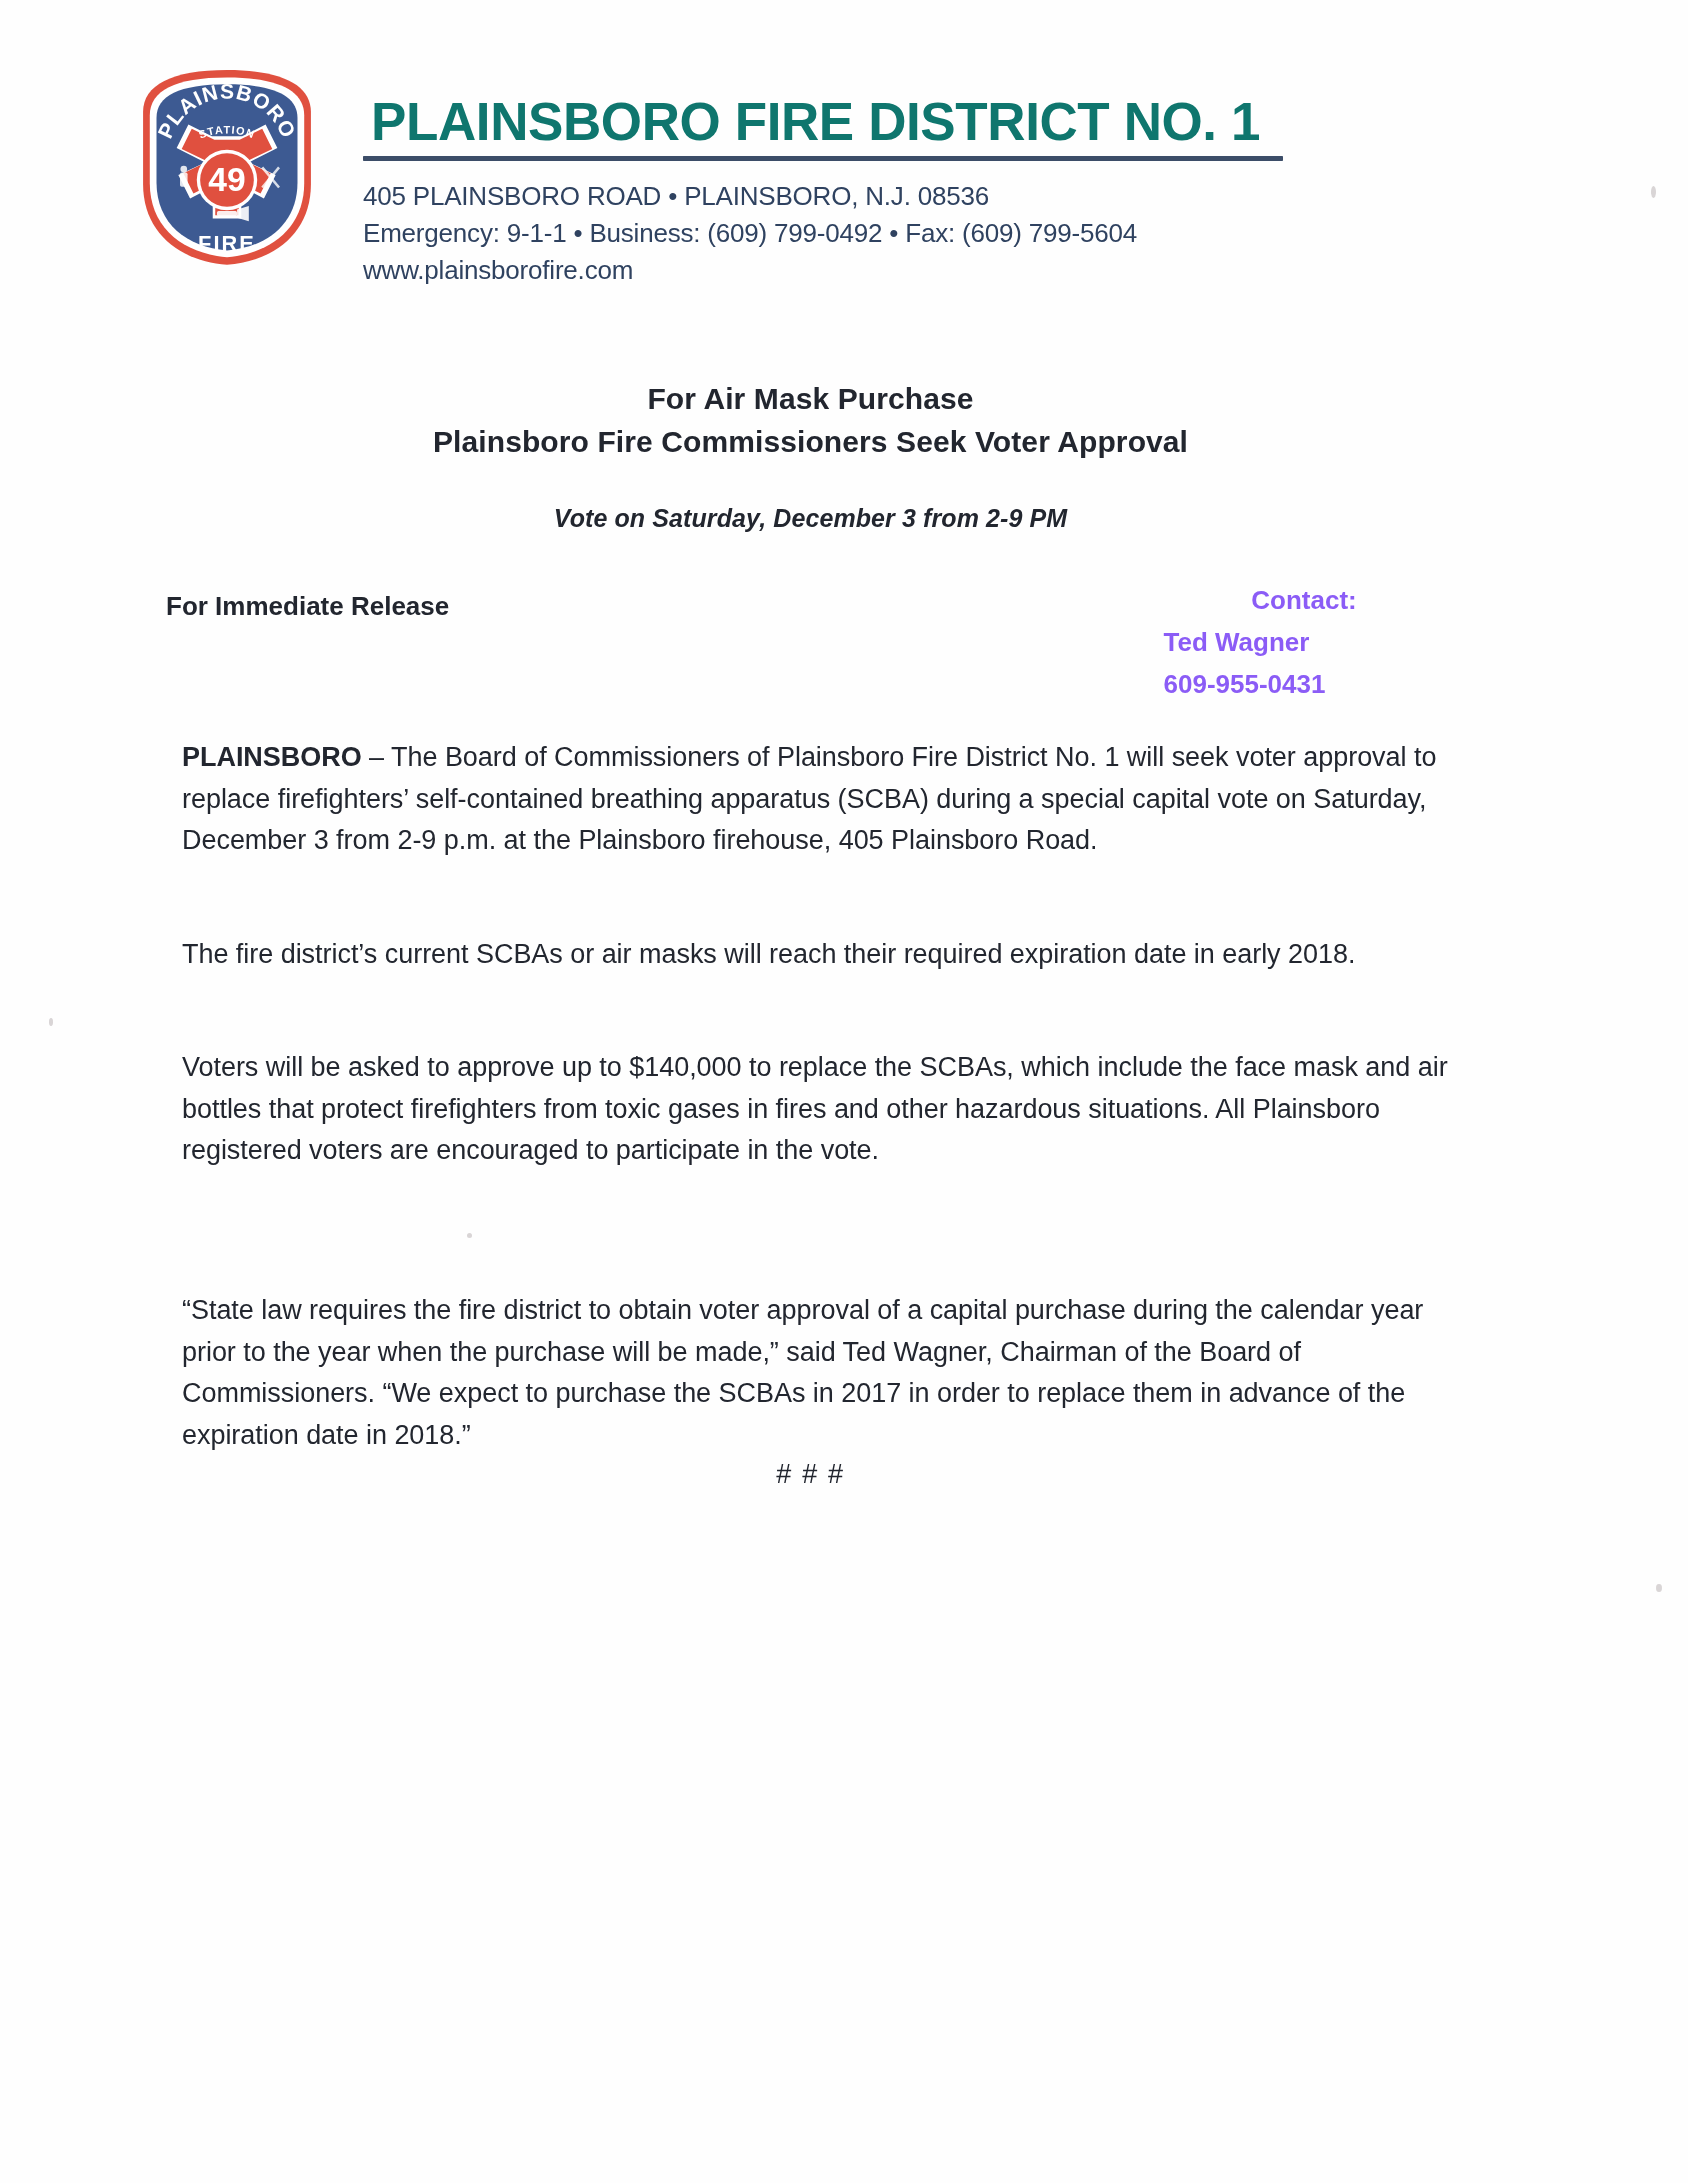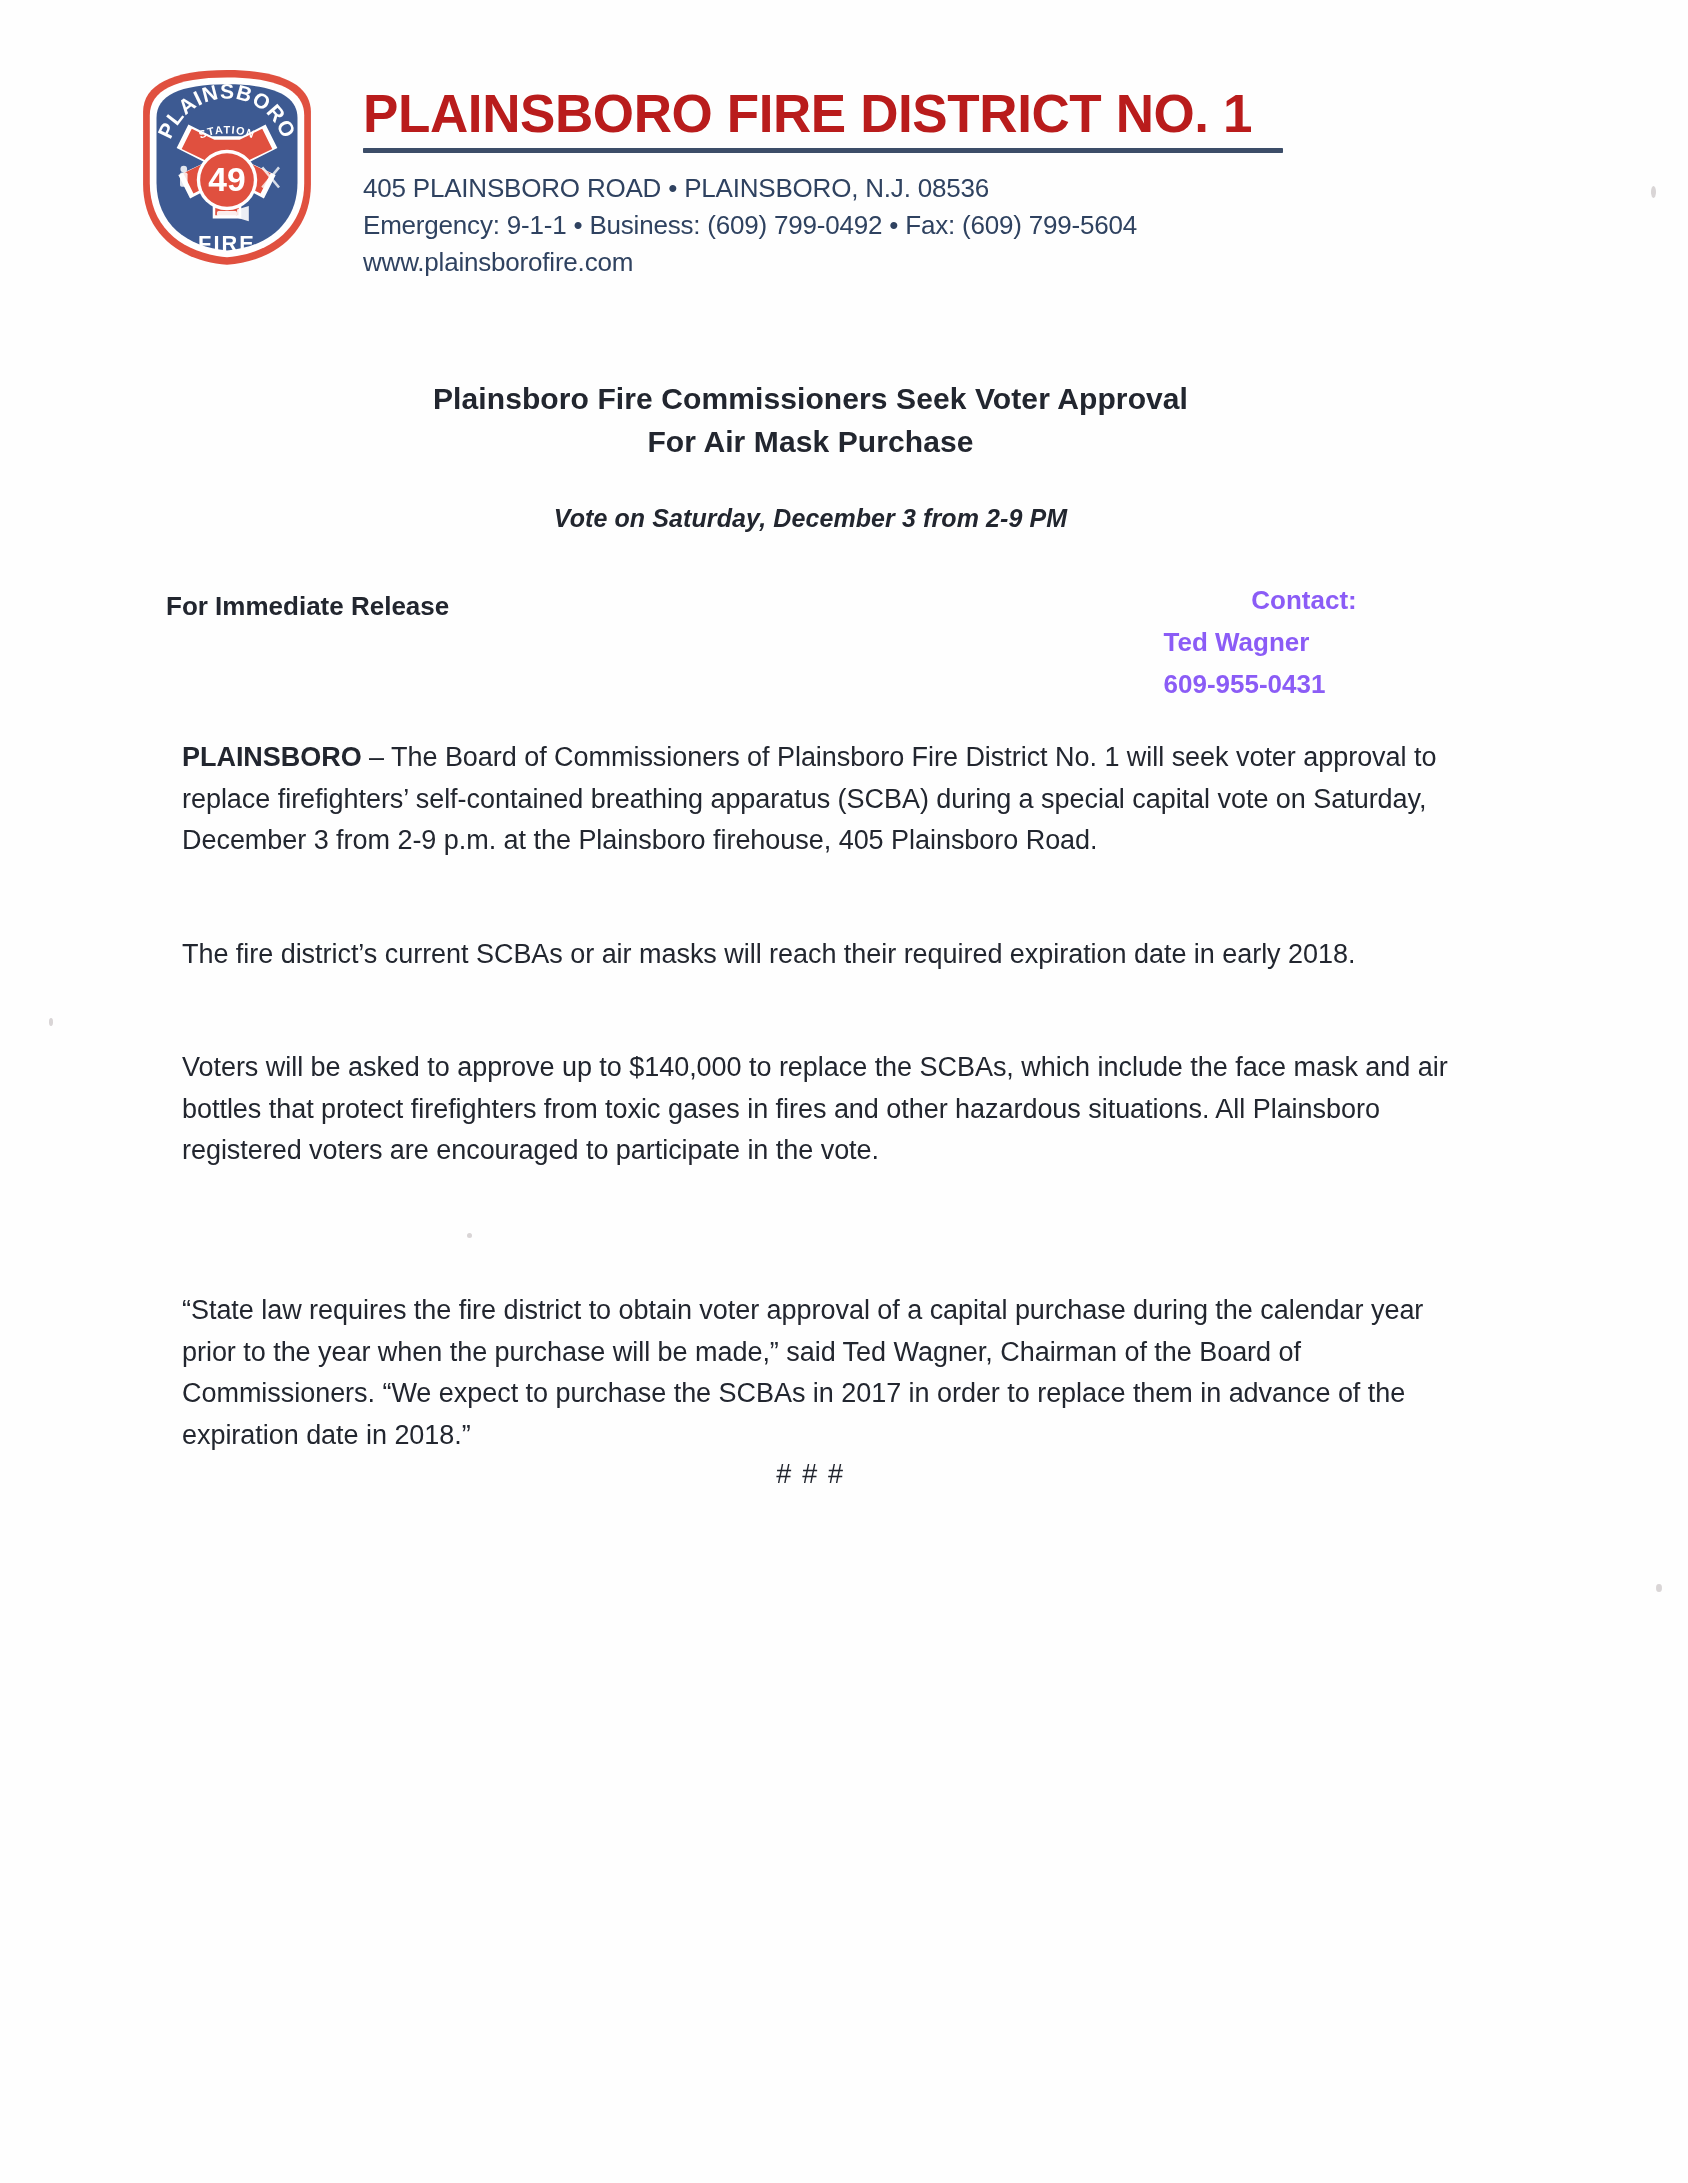--- a/index.html
+++ b/index.html
@@ -47,23 +47,23 @@
     top: 87px;
     width: 940px;
   }
 
   .org-title {
     font-family: "Liberation Sans", sans-serif;
     font-weight: 700;
     font-size: 53px;
     line-height: 1.0;
     letter-spacing: -0.4px;
-    color: #b91c1c;
+    color: #0f766e;
     white-space: nowrap;
-    margin: 0;
+    margin: 8px;
   }
 
   .lh-rule {
     margin-top: 8.4px;
     width: 920px;
     height: 5px;
     background: #3c4d68;
     border-radius: 0.8px;
   }
 
@@ -260,22 +260,22 @@
 
       <div class="lh-lines">
         <div>405 PLAINSBORO ROAD • PLAINSBORO, N.J. 08536</div>
         <div>Emergency: 9-1-1 • Business: (609) 799-0492 • Fax: (609) 799-5604</div>
         <div>www.plainsborofire.com</div>
       </div>
     </div>
   </div>
 
   <div class="headline">
+    <div>For Air Mask Purchase</div>
     <div>Plainsboro Fire Commissioners Seek Voter Approval</div>
-    <div>For Air Mask Purchase</div>
   </div>
 
   <div class="subhead">Vote on Saturday, December 3 from 2-9 PM</div>
 
   <div class="release-row">
     <div class="release-label">For Immediate Release</div>
 
     <div class="contact-block">
       <span class="contact-heading">Contact:</span>
       <span class="contact-name">Ted Wagner</span>

